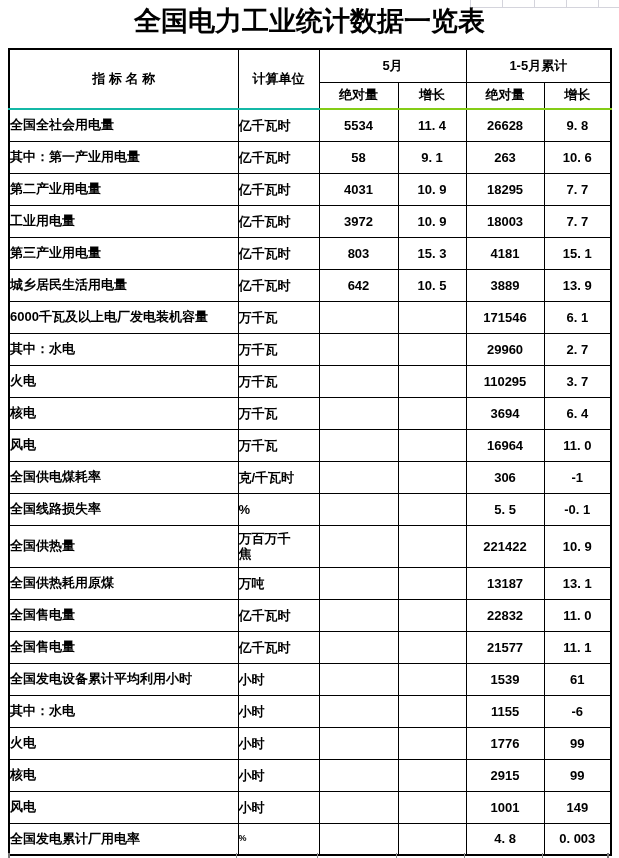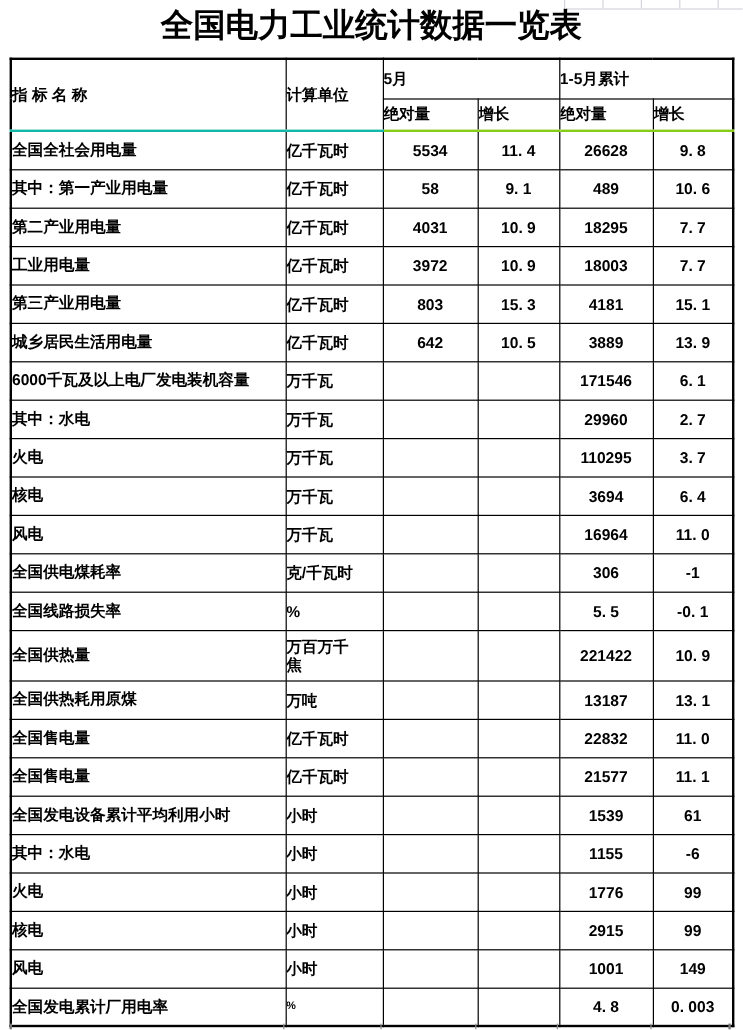--- a/index.html
+++ b/index.html
@@ -35,21 +35,21 @@
     border:2px solid #000;
     font-size:13px;font-weight:bold;color:#000;
   }
   table.stats th, table.stats td{
     border:1px solid #000;
     padding:0;
     overflow:hidden;
   }
   thead tr.h1{height:33px;}
   thead tr.h2{height:27px;}
-  thead th{text-align:left;vertical-align:middle;font-weight:bold;}
+  thead th{text-align:center;vertical-align:middle;font-weight:bold;}
   thead tr.h2 th{border-bottom:2px solid #84cc16;}
   thead th[rowspan]{border-bottom:2px solid #14b8a6;}
   tbody tr{height:32px;}
   tbody tr.tall{height:42px;}
   td.name{text-align:left;vertical-align:middle;margin-left:39px;}
   td.ind0{padding-left:4px;}
   td.ind1{padding-left:31px;}
   td.ind2{padding-left:84px;}
   td.ind3{padding-left:117px;}
   td.unit{text-align:left;vertical-align:middle;white-space:pre-line;line-height:15px;}
@@ -103,21 +103,21 @@
         <td class="num">5534</td>
         <td class="num">11. 4</td>
         <td class="num">26628</td>
         <td class="num">9. 8</td>
       </tr>
       <tr>
         <td class="name ind1">其中：第一产业用电量</td>
         <td class="unit">亿千瓦时</td>
         <td class="num">58</td>
         <td class="num">9. 1</td>
-        <td class="num">489</td>
+        <td class="num">263</td>
         <td class="num">10. 6</td>
       </tr>
       <tr>
         <td class="name ind2">第二产业用电量</td>
         <td class="unit">亿千瓦时</td>
         <td class="num">4031</td>
         <td class="num">10. 9</td>
         <td class="num">18295</td>
         <td class="num">7. 7</td>
       </tr>

